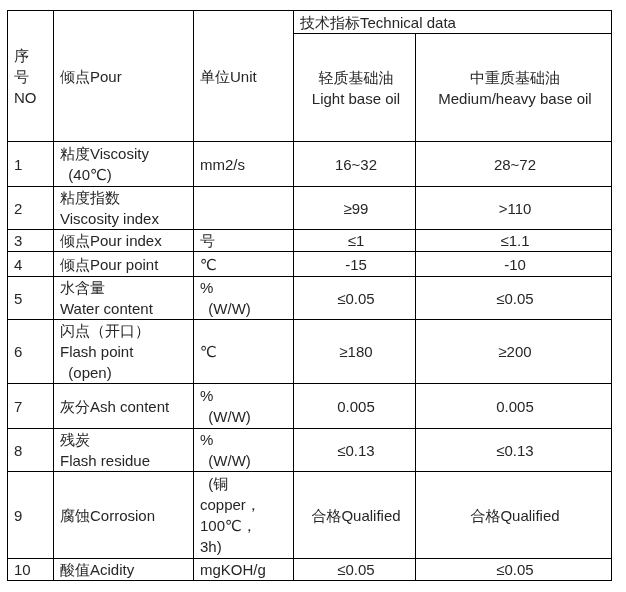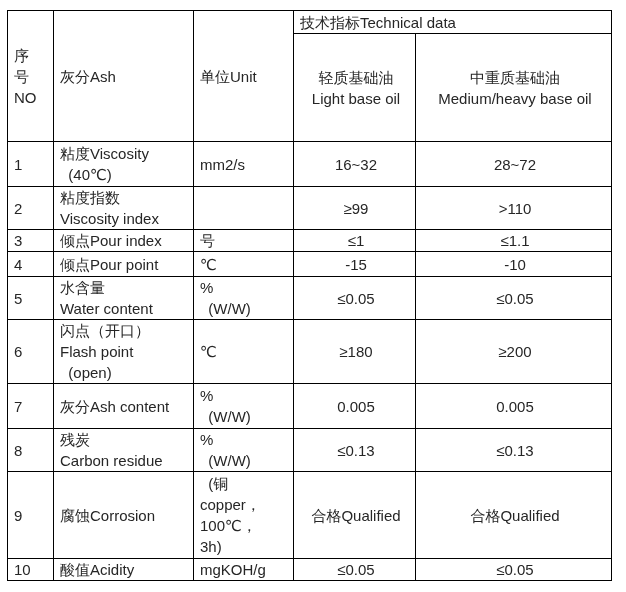--- a/index.html
+++ b/index.html
@@ -52,21 +52,21 @@
     <col style="width:140px">
     <col style="width:100px">
     <col style="width:122px">
     <col style="width:196px">
   </colgroup>
   <tbody>
     <tr class="hr-a">
       <td rowspan="2">序
 号
 NO</td>
-      <td rowspan="2">灰分Ash</td>
+      <td rowspan="2">倾点Pour</td>
       <td rowspan="2">单位Unit</td>
       <td colspan="2" class="tech-head">技术指标Technical data</td>
     </tr>
     <tr class="hr-b">
       <td class="val">轻质基础油
 Light base oil</td>
       <td class="val">中重质基础油
 Medium/heavy base oil</td>
     </tr>
 
@@ -122,21 +122,21 @@
       <td>7</td>
       <td>灰分Ash content</td>
       <td>%
   (W/W)</td>
       <td class="val">0.005</td>
       <td class="val">0.005</td>
     </tr>
     <tr class="r8">
       <td>8</td>
       <td>残炭
-Carbon residue</td>
+Flash residue</td>
       <td>%
   (W/W)</td>
       <td class="val">≤0.13</td>
       <td class="val">≤0.13</td>
     </tr>
     <tr class="r9">
       <td>9</td>
       <td>腐蚀Corrosion</td>
       <td>  (铜
 copper，

